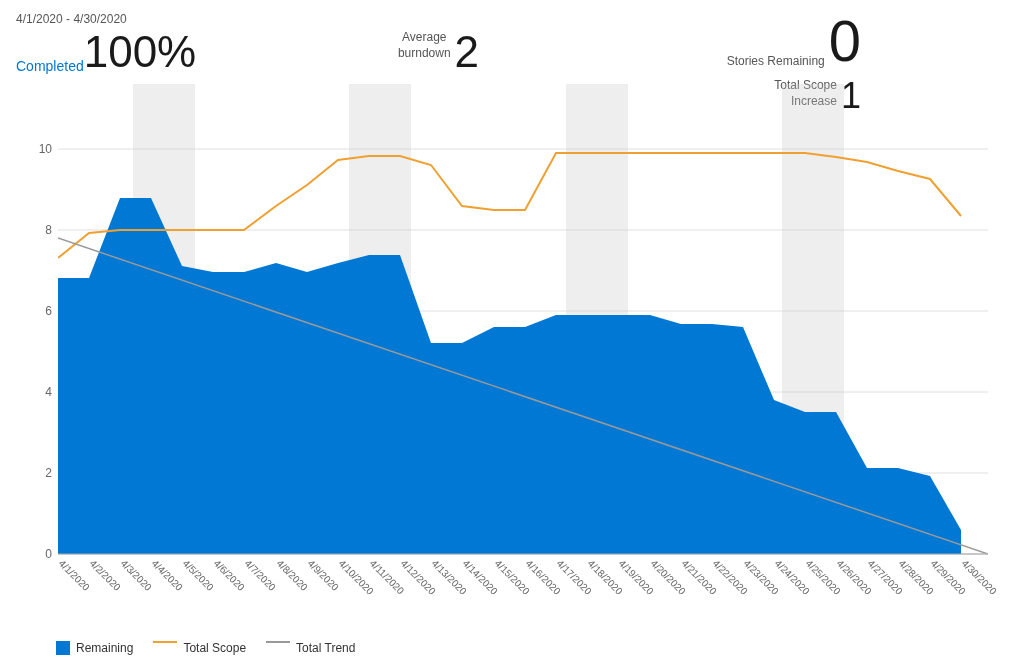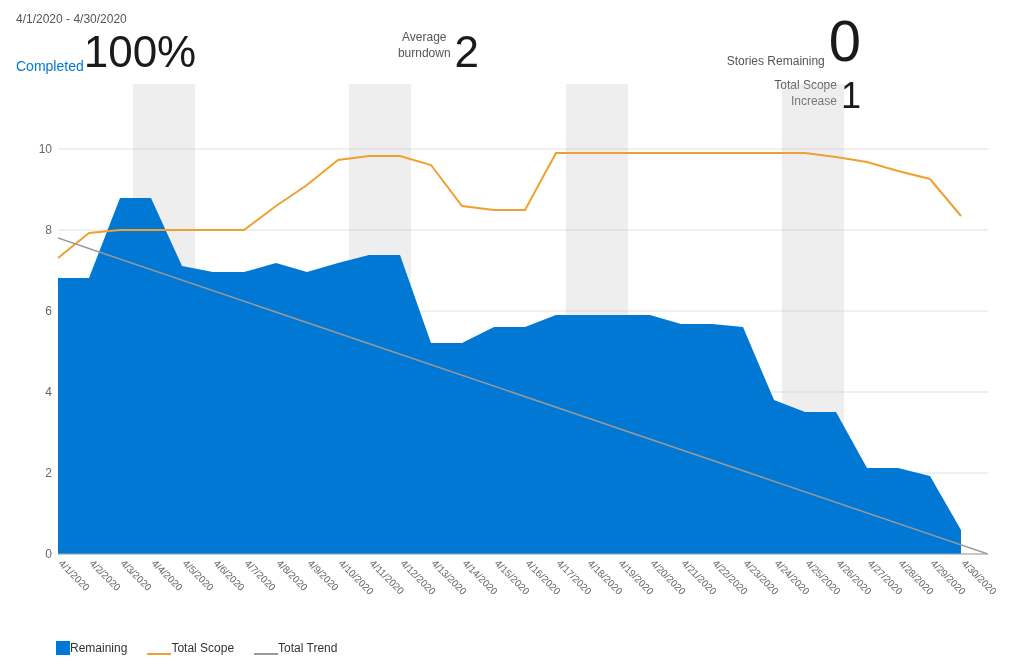--- a/index.html
+++ b/index.html
@@ -36,21 +36,22 @@
     }
     .legend {
       display: flex;
       gap: 20px;
       align-items: center;
       margin-top: 6px;
       padding-left: 40px;
     }
     .legend-item {
       display: flex;
-      align-items: flex-end;
+      align-items: flex-start;
+      gap: 6px;
       font-size: 12px;
       color: #333;
     }
     .legend-box {
       width: 14px;
       height: 14px;
     }
     .legend-line {
       width: 24px;
       height: 2px;

